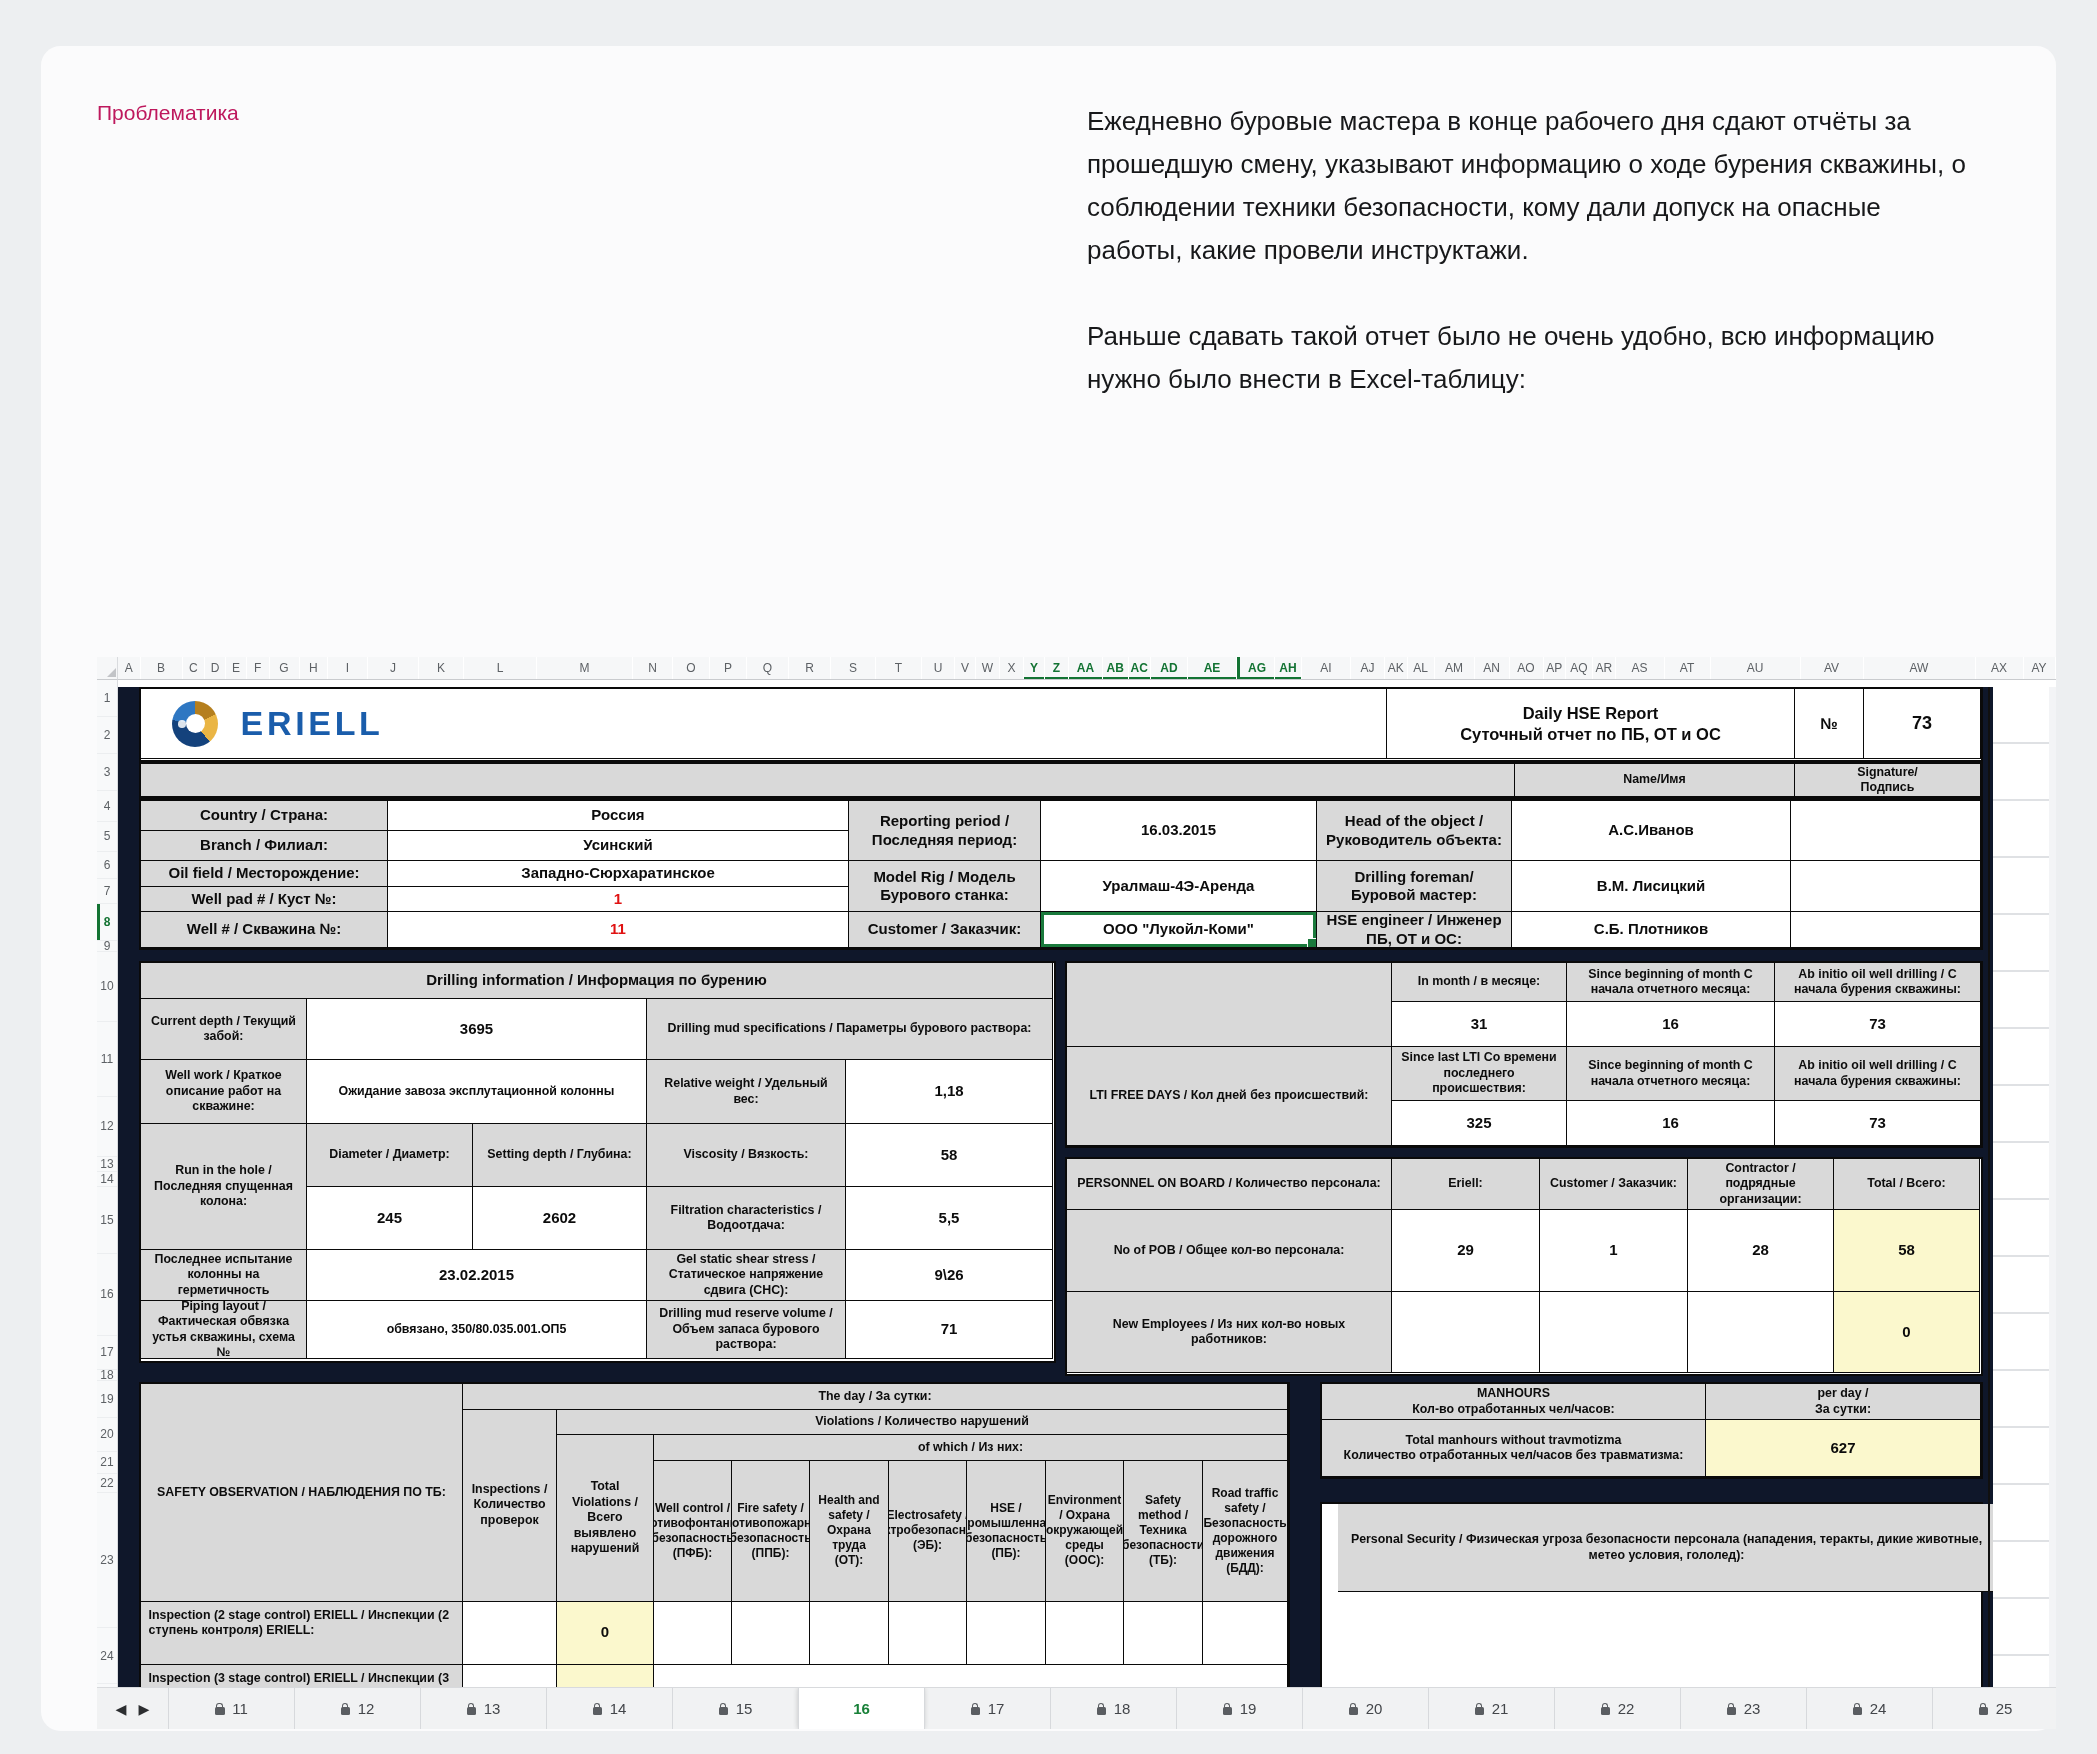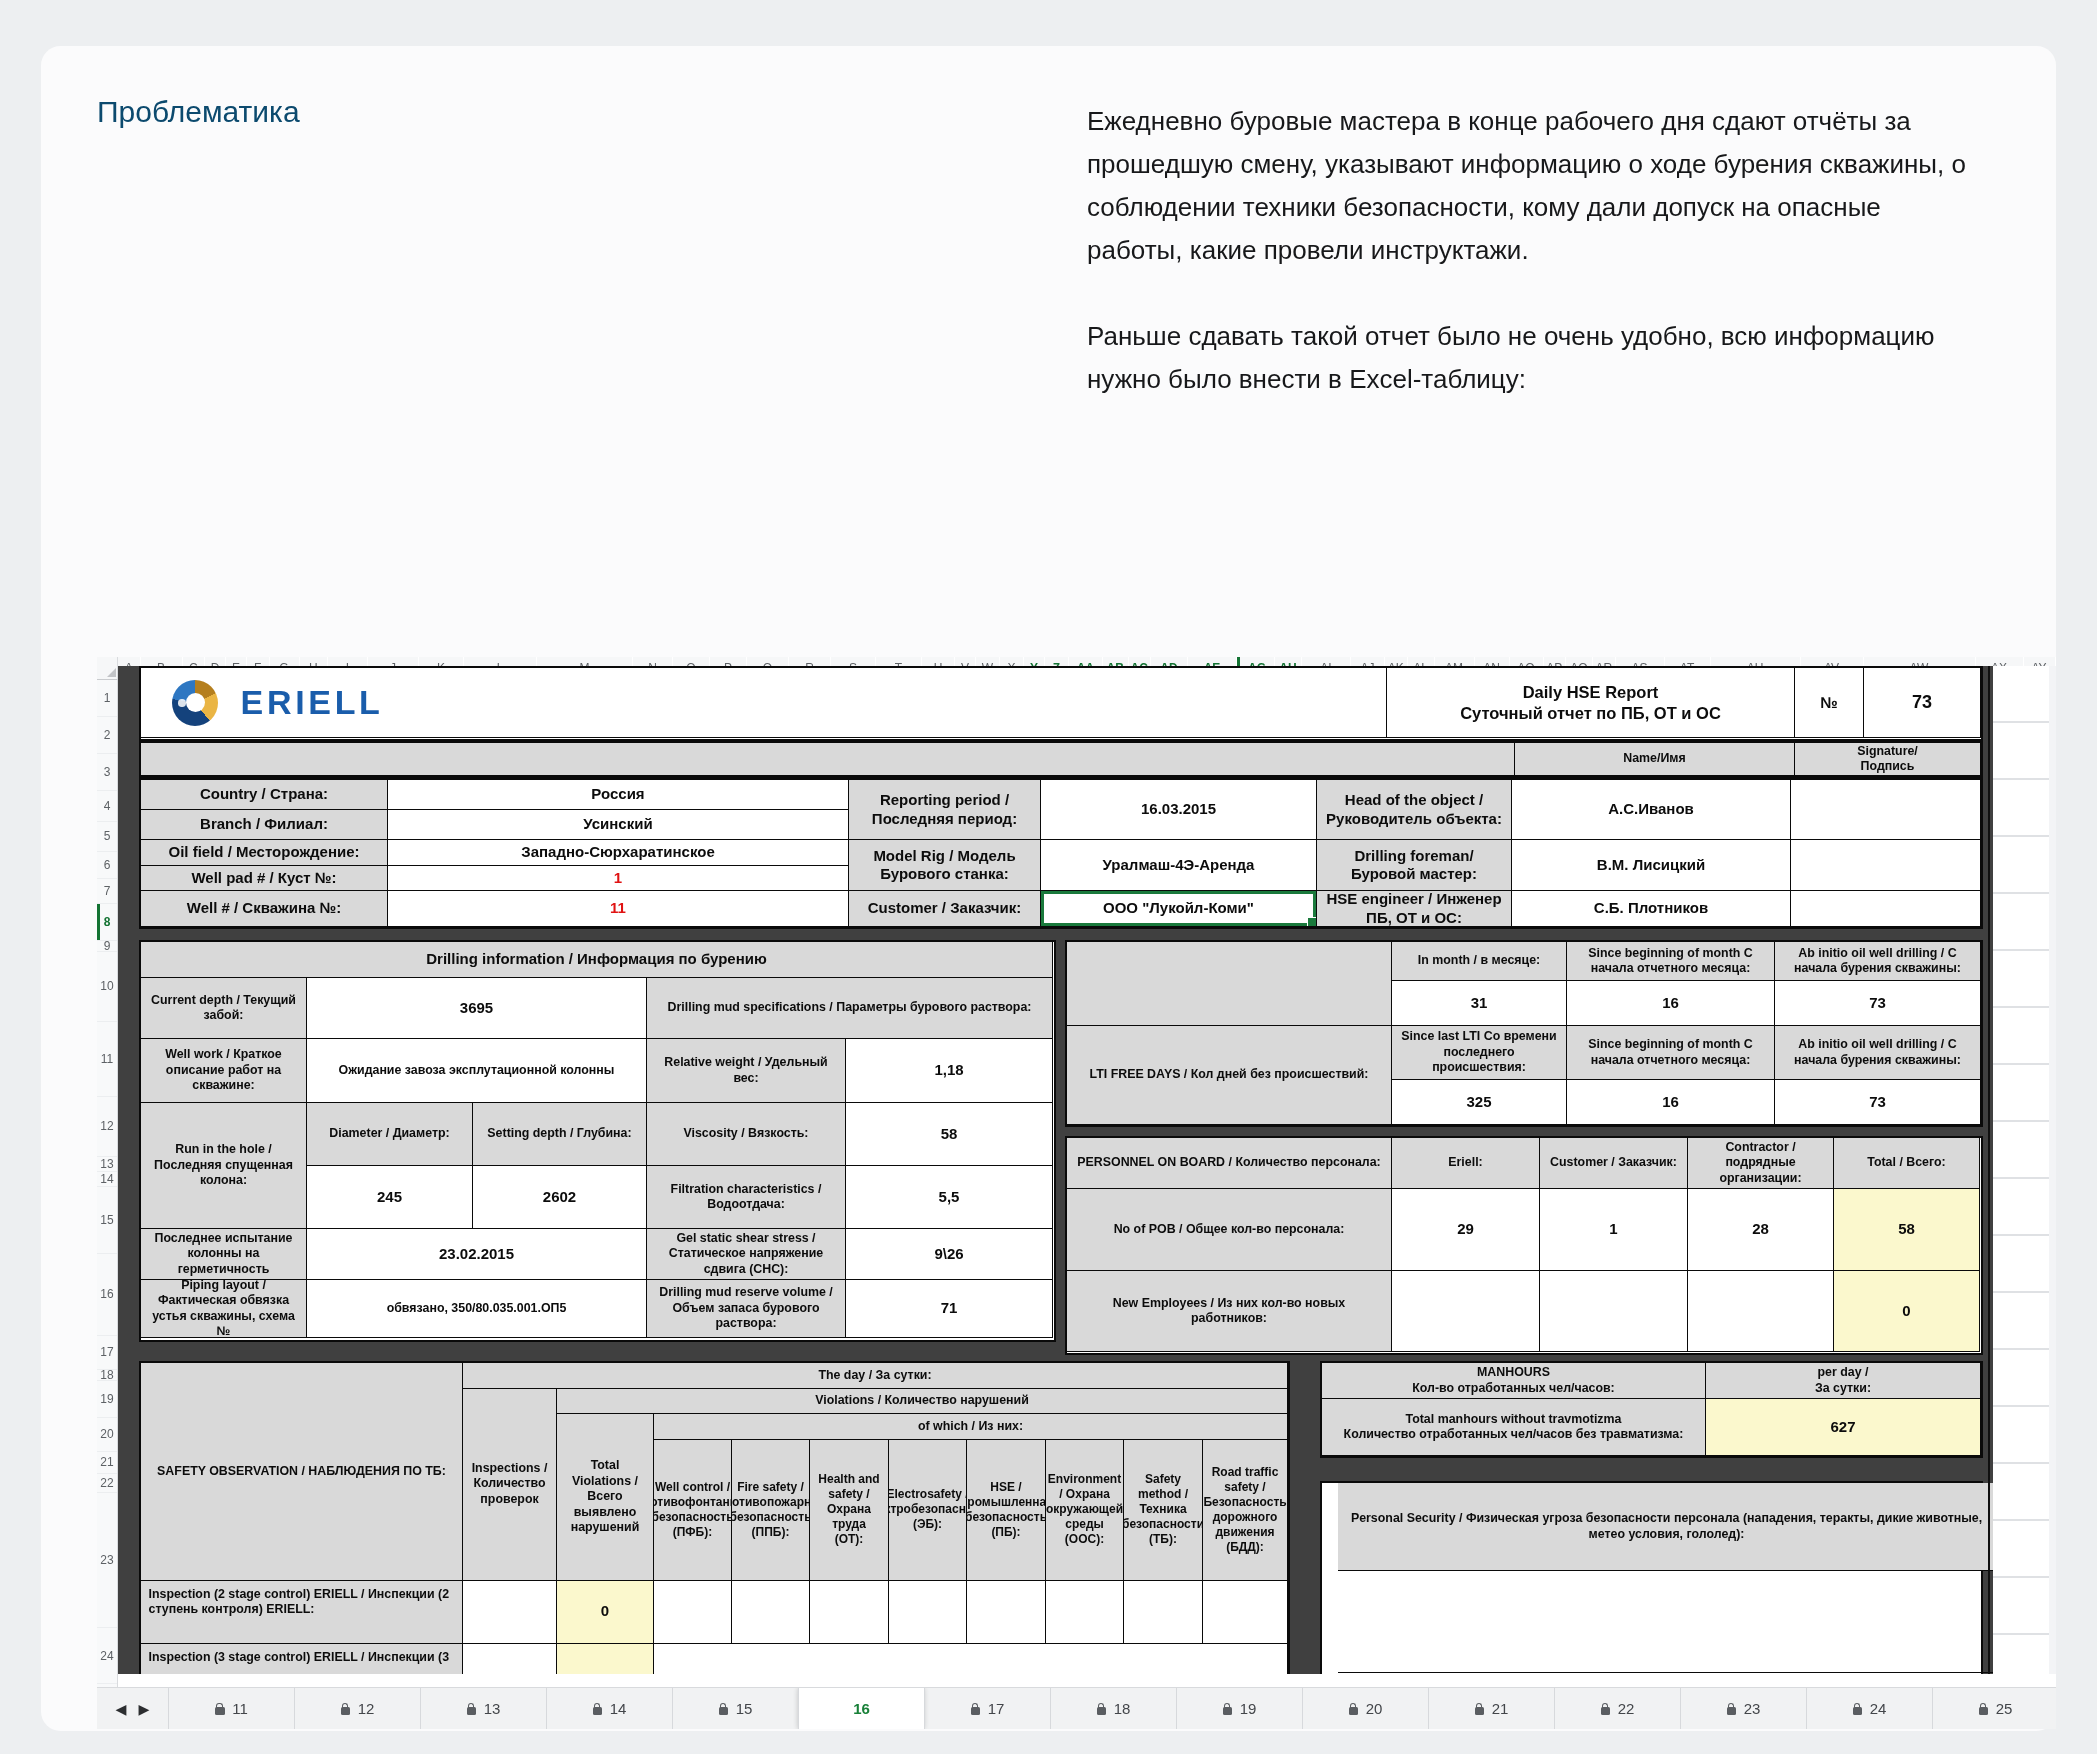--- a/index.html
+++ b/index.html
@@ -1,33 +1,33 @@
 <!DOCTYPE html>
 <html style="font-size:12px"><head>
 <meta charset="utf-8">
 <style>
   * { margin:0; padding:0; box-sizing:border-box; }
   html,body { width:2097px; height:1754px; background:#edeff1; font-family:"Liberation Sans","DejaVu Sans",sans-serif; }
   #card { position:absolute; left:41px; top:46px; width:2015px; height:1685px; background:#fbfbfc; border-radius:19.5px; }
-  #kicker { position:absolute; left:56px; top:49px; font-size:30px; color:#0c4a6e; }
+  #kicker { position:absolute; left:56px; top:55px; font-size:21px; color:#be185d; }
   #intro { position:absolute; left:1046px; top:54px; width:891px; font-size:26px; line-height:43px; color:#17181a; }
   #intro p { margin-bottom:43px; }
 
   
   #sheet { position:absolute; left:56px; top:611px; width:1959px; height:1072px; background:#fff; }
   #corner { position:absolute; left:0; top:0; width:21px; height:22.5px; background:#f6f7f8; border-right:0.7px solid #d9dbde; border-bottom:0.7px solid #c9cbce; }
   #corner::after { content:''; position:absolute; right:1.5px; bottom:1.5px; border-left:9.7px solid transparent; border-bottom:9.7px solid #c2c4c7; }
   #colstrip { position:absolute; left:21px; top:0; width:1938px; height:22.5px; display:flex; background:#f6f7f8; border-bottom:0.7px solid #c9cbce; overflow:hidden; }
   .colcell { height:22.5px; flex:none; display:flex; align-items:center; justify-content:center; font-size:12px; color:#5d6165; background:#f6f7f8; border-right:0.7px solid #ffffff; }
   .colcell.sel { color:#137333; font-weight:700; box-shadow:inset 0 -3px 0 #137333; }
   .coldiv { flex:none; width:3px; height:22.5px; background:#137333; }
   #rail { position:absolute; left:0; top:22.5px; width:21px; height:1008px; background:#f8f9fa; border-right:0.7px solid #d9dbde; display:flex; flex-direction:column; overflow:hidden; }
   .rowcell { flex:none; display:flex; align-items:center; justify-content:center; font-size:12px; color:#5d6165; border-bottom:0.7px solid #eceef0; }
   .rowcell.sel { color:#137333; font-weight:700; box-shadow:inset 3px 0 0 #137333; }
-  #grid { position:absolute; left:21px; top:9px; width:1938px; height:1008px; background:#404040; overflow:hidden; }
+  #grid { position:absolute; left:21px; top:30px; width:1938px; height:1008px; background:#0f172a; overflow:hidden; }
 
   
   .tbl { position:absolute; display:grid; border:2.2px solid #0a0a0a; background:#fff; }
   .c { border-right:1.5px solid #0a0a0a; border-bottom:1.5px solid #0a0a0a; display:flex; flex-direction:column; align-items:center; justify-content:center; text-align:center; padding:2.2px 7.5px; font-size:15px; font-weight:700; color:#0c0c0c; line-height:1.22; overflow:hidden; }
   .g { background:#d9d9d9; }
   .y { background:#fbf8cd; }
   .red { color:#e01212; }
   .left { align-items:flex-start; text-align:left; justify-content:center; }
   .topalign { justify-content:flex-start; padding-top:6px; }
   .small { font-size:12.4px; line-height:1.25; }

